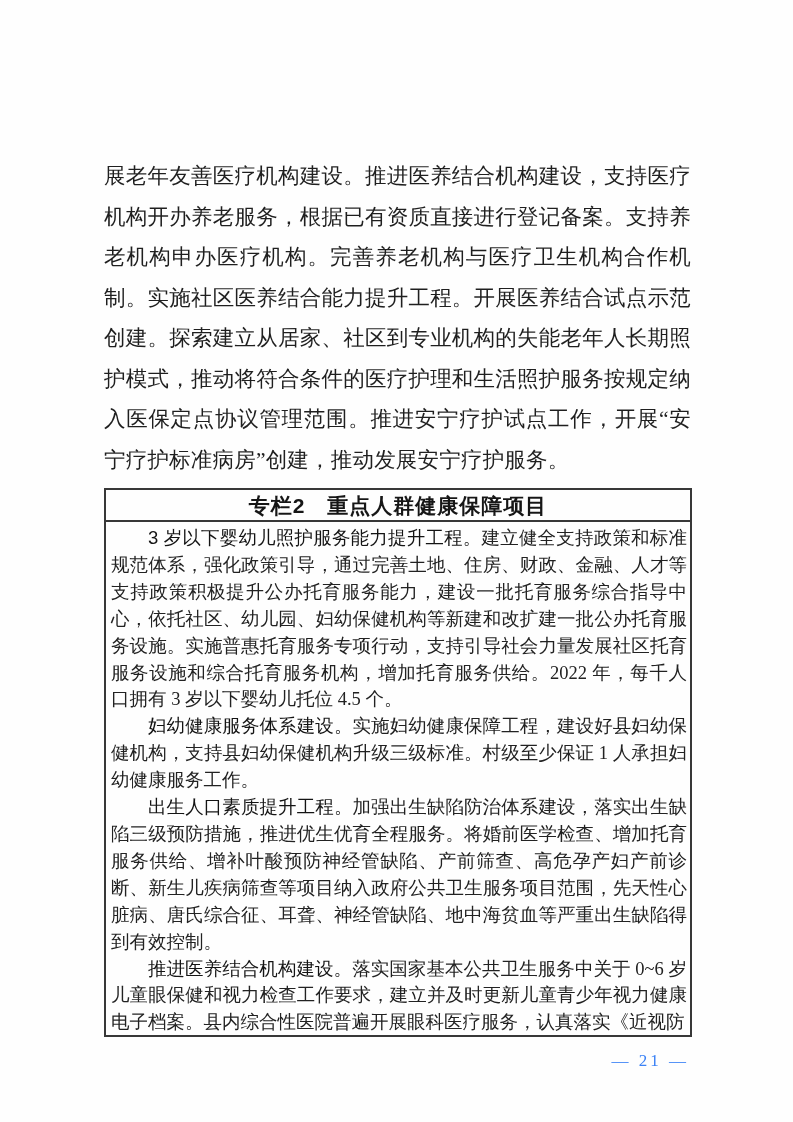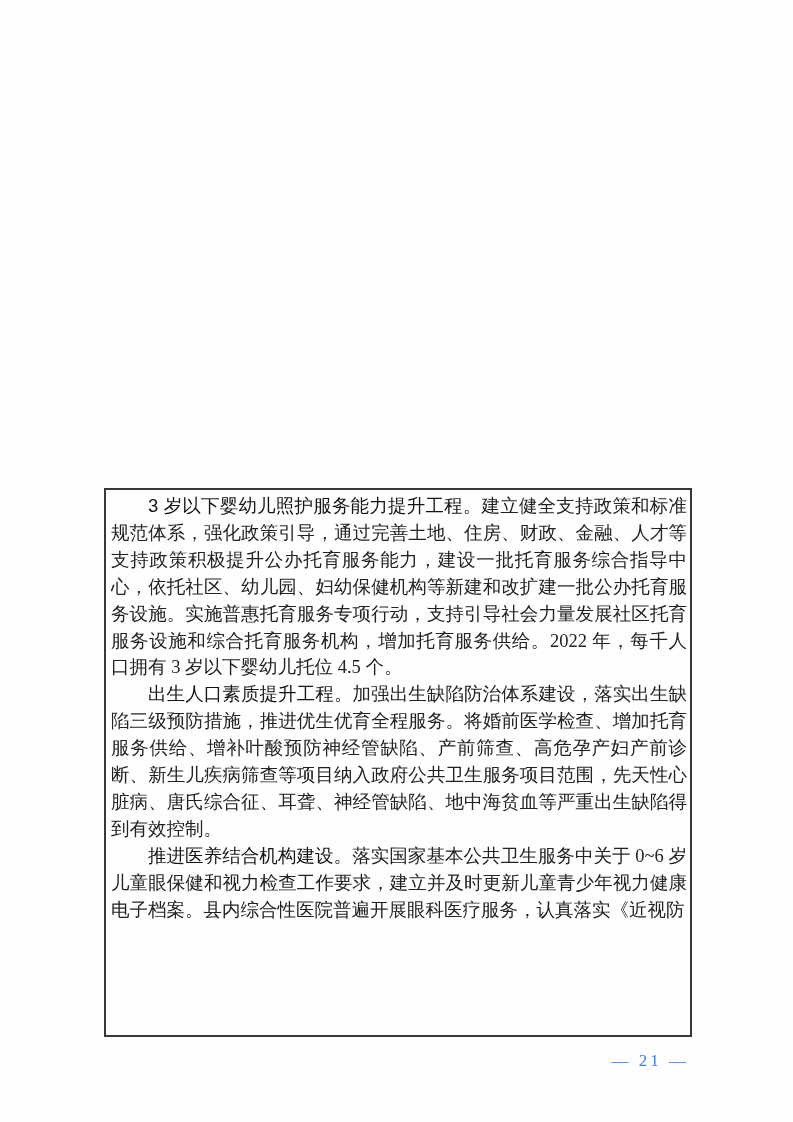--- a/index.html
+++ b/index.html
@@ -69,24 +69,27 @@
     letter-spacing: 3px;
     color: #3b82f6;
     font-family: "Liberation Serif", "DejaVu Serif", serif;
   }
 </style>
 </head>
 <body>
 
 <div class="page">
 
+  <div class="main-text">展老年友善医疗机构建设。推进医养结合机构建设，支持医疗机构开办养老服务，根据已有资质直接进行登记备案。支持养老机构申办医疗机构。完善养老机构与医疗卫生机构合作机制。实施社区医养结合能力提升工程。开展医养结合试点示范创建。探索建立从居家、社区到专业机构的失能老年人长期照护模式，推动将符合条件的医疗护理和生活照护服务按规定纳入医保定点协议管理范围。推进安宁疗护试点工作，开展“安宁疗护标准病房”创建，推动发展安宁疗护服务。</div>
 
   <div class="column-box">
+    <div class="column-box-title">专栏2　重点人群健康保障项目</div>
     <div class="column-box-body">
       <p><span class="lead">3 岁以下婴幼儿照护服务能力提升工程。</span><span>建立健全支持政策和标准规范体系，强化政策引导，通过完善土地、住房、财政、金融、人才等支持政策积极提升公办托育服务能力，建设一批托育服务综合指导中心，依托社区、幼儿园、妇幼保健机构等新建和改扩建一批公办托育服务设施。实施普惠托育服务专项行动，支持引导社会力量发展社区托育服务设施和综合托育服务机构，增加托育服务供给。2022 年，每千人口拥有 3 岁以下婴幼儿托位 4.5 个。</span></p>
+      <p><span class="lead">妇幼健康服务体系建设。</span><span>实施妇幼健康保障工程，建设好县妇幼保健机构，支持县妇幼保健机构升级三级标准。村级至少保证 1 人承担妇幼健康服务工作。</span></p>
       <p><span class="lead">出生人口素质提升工程。</span><span>加强出生缺陷防治体系建设，落实出生缺陷三级预防措施，推进优生优育全程服务。将婚前医学检查、增加托育服务供给、增补叶酸预防神经管缺陷、产前筛查、高危孕产妇产前诊断、新生儿疾病筛查等项目纳入政府公共卫生服务项目范围，先天性心脏病、唐氏综合征、耳聋、神经管缺陷、地中海贫血等严重出生缺陷得到有效控制。</span></p>
       <p><span class="lead">推进医养结合机构建设。</span><span>落实国家基本公共卫生服务中关于 0~6 岁儿童眼保健和视力检查工作要求，建立并及时更新儿童青少年视力健康电子档案。县内综合性医院普遍开展眼科医疗服务，认真落实《近视防</span></p>
     </div>
   </div>
 
   <div class="page-number">— 21 —</div>
 
 </div>
 
 </body></html>

